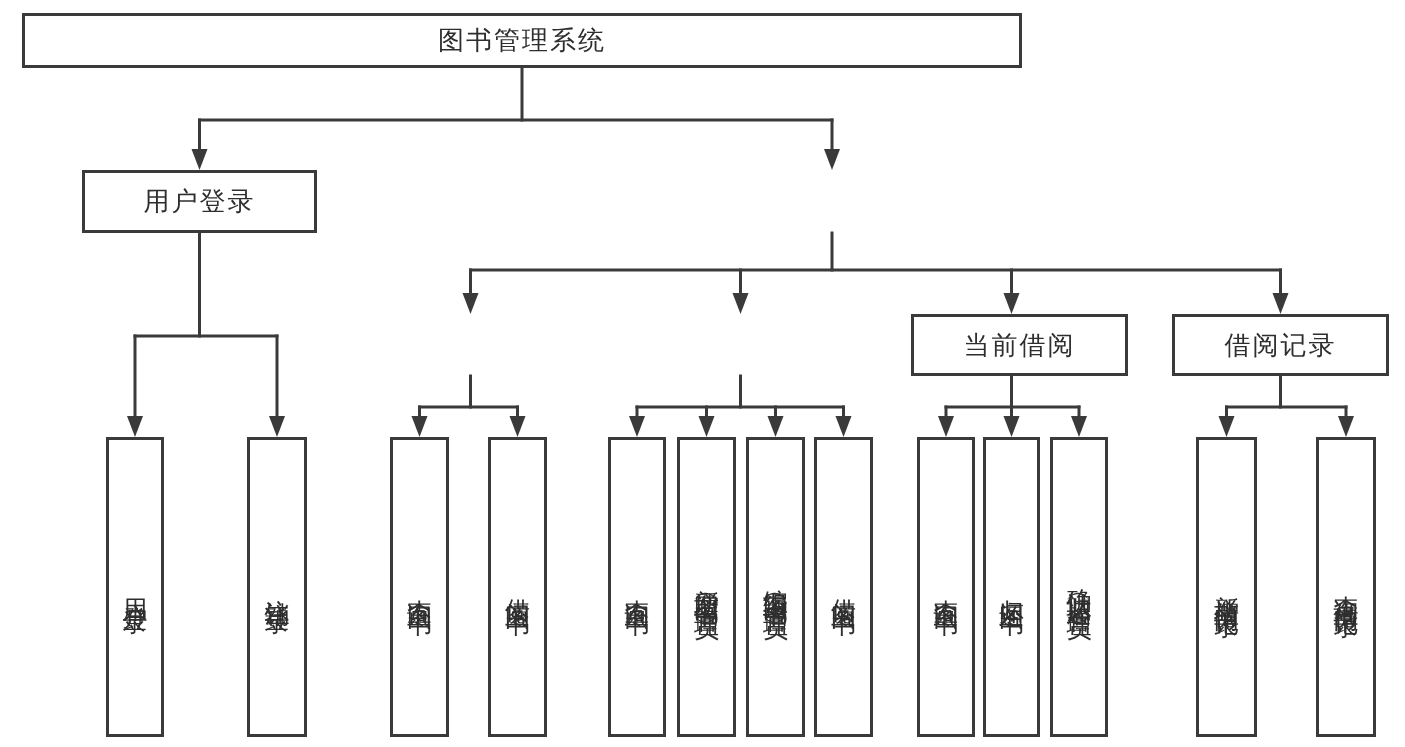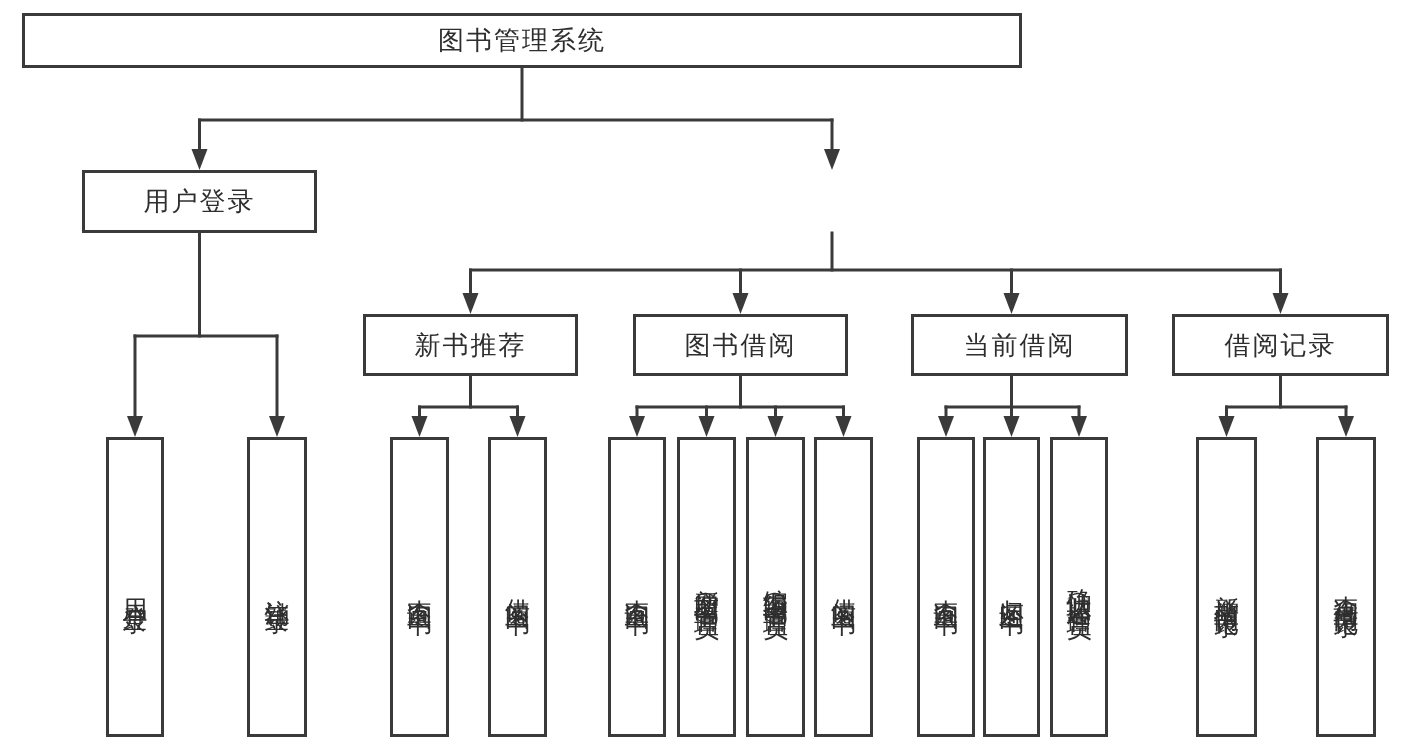--- a/index.html
+++ b/index.html
@@ -106,26 +106,20 @@
       <polygon points="1218.5,416 1234.5,416 1226.5,437" fill="#3a3a3a"></polygon>
       <line x1="1346" y1="407" x2="1346" y2="425" stroke="#3a3a3a" stroke-width="3" stroke-linecap="square"></line>
       <polygon points="1338,416 1354,416 1346,437" fill="#3a3a3a"></polygon>
     </svg>
 <div class="node" style="left: 22px; top: 13px; width: 1000px; height: 55px;">
       <span class="lbl">图书管理系统</span>
     </div>
     <div class="node" style="left: 82px; top: 170px; width: 235px; height: 63px;">
       <span class="lbl">用户登录</span>
     </div>
-    <div class="node" style="left: 363px; top: 314px; width: 215px; height: 62px;">
-      <span class="lbl">新书推荐</span>
-    </div>
-    <div class="node" style="left: 633px; top: 314px; width: 215px; height: 62px;">
-      <span class="lbl">图书借阅</span>
-    </div>
     <div class="node" style="left: 903px; top: 314px; width: 217px; height: 62px; margin-left: 8px;">
       <span class="lbl">当前借阅</span>
     </div>
     <div class="node" style="left: 1172px; top: 314px; width: 217px; height: 62px; justify-content: center;">
       <span class="lbl">借阅记录</span>
     </div>
     <div class="node vert" style="left: 106px; top: 437px; width: 58px; height: 300px;">
       <span class="lbl">用户登录</span>
     </div>
     <div class="node vert" style="left: 247px; top: 437px; width: 60px; height: 300px;">

